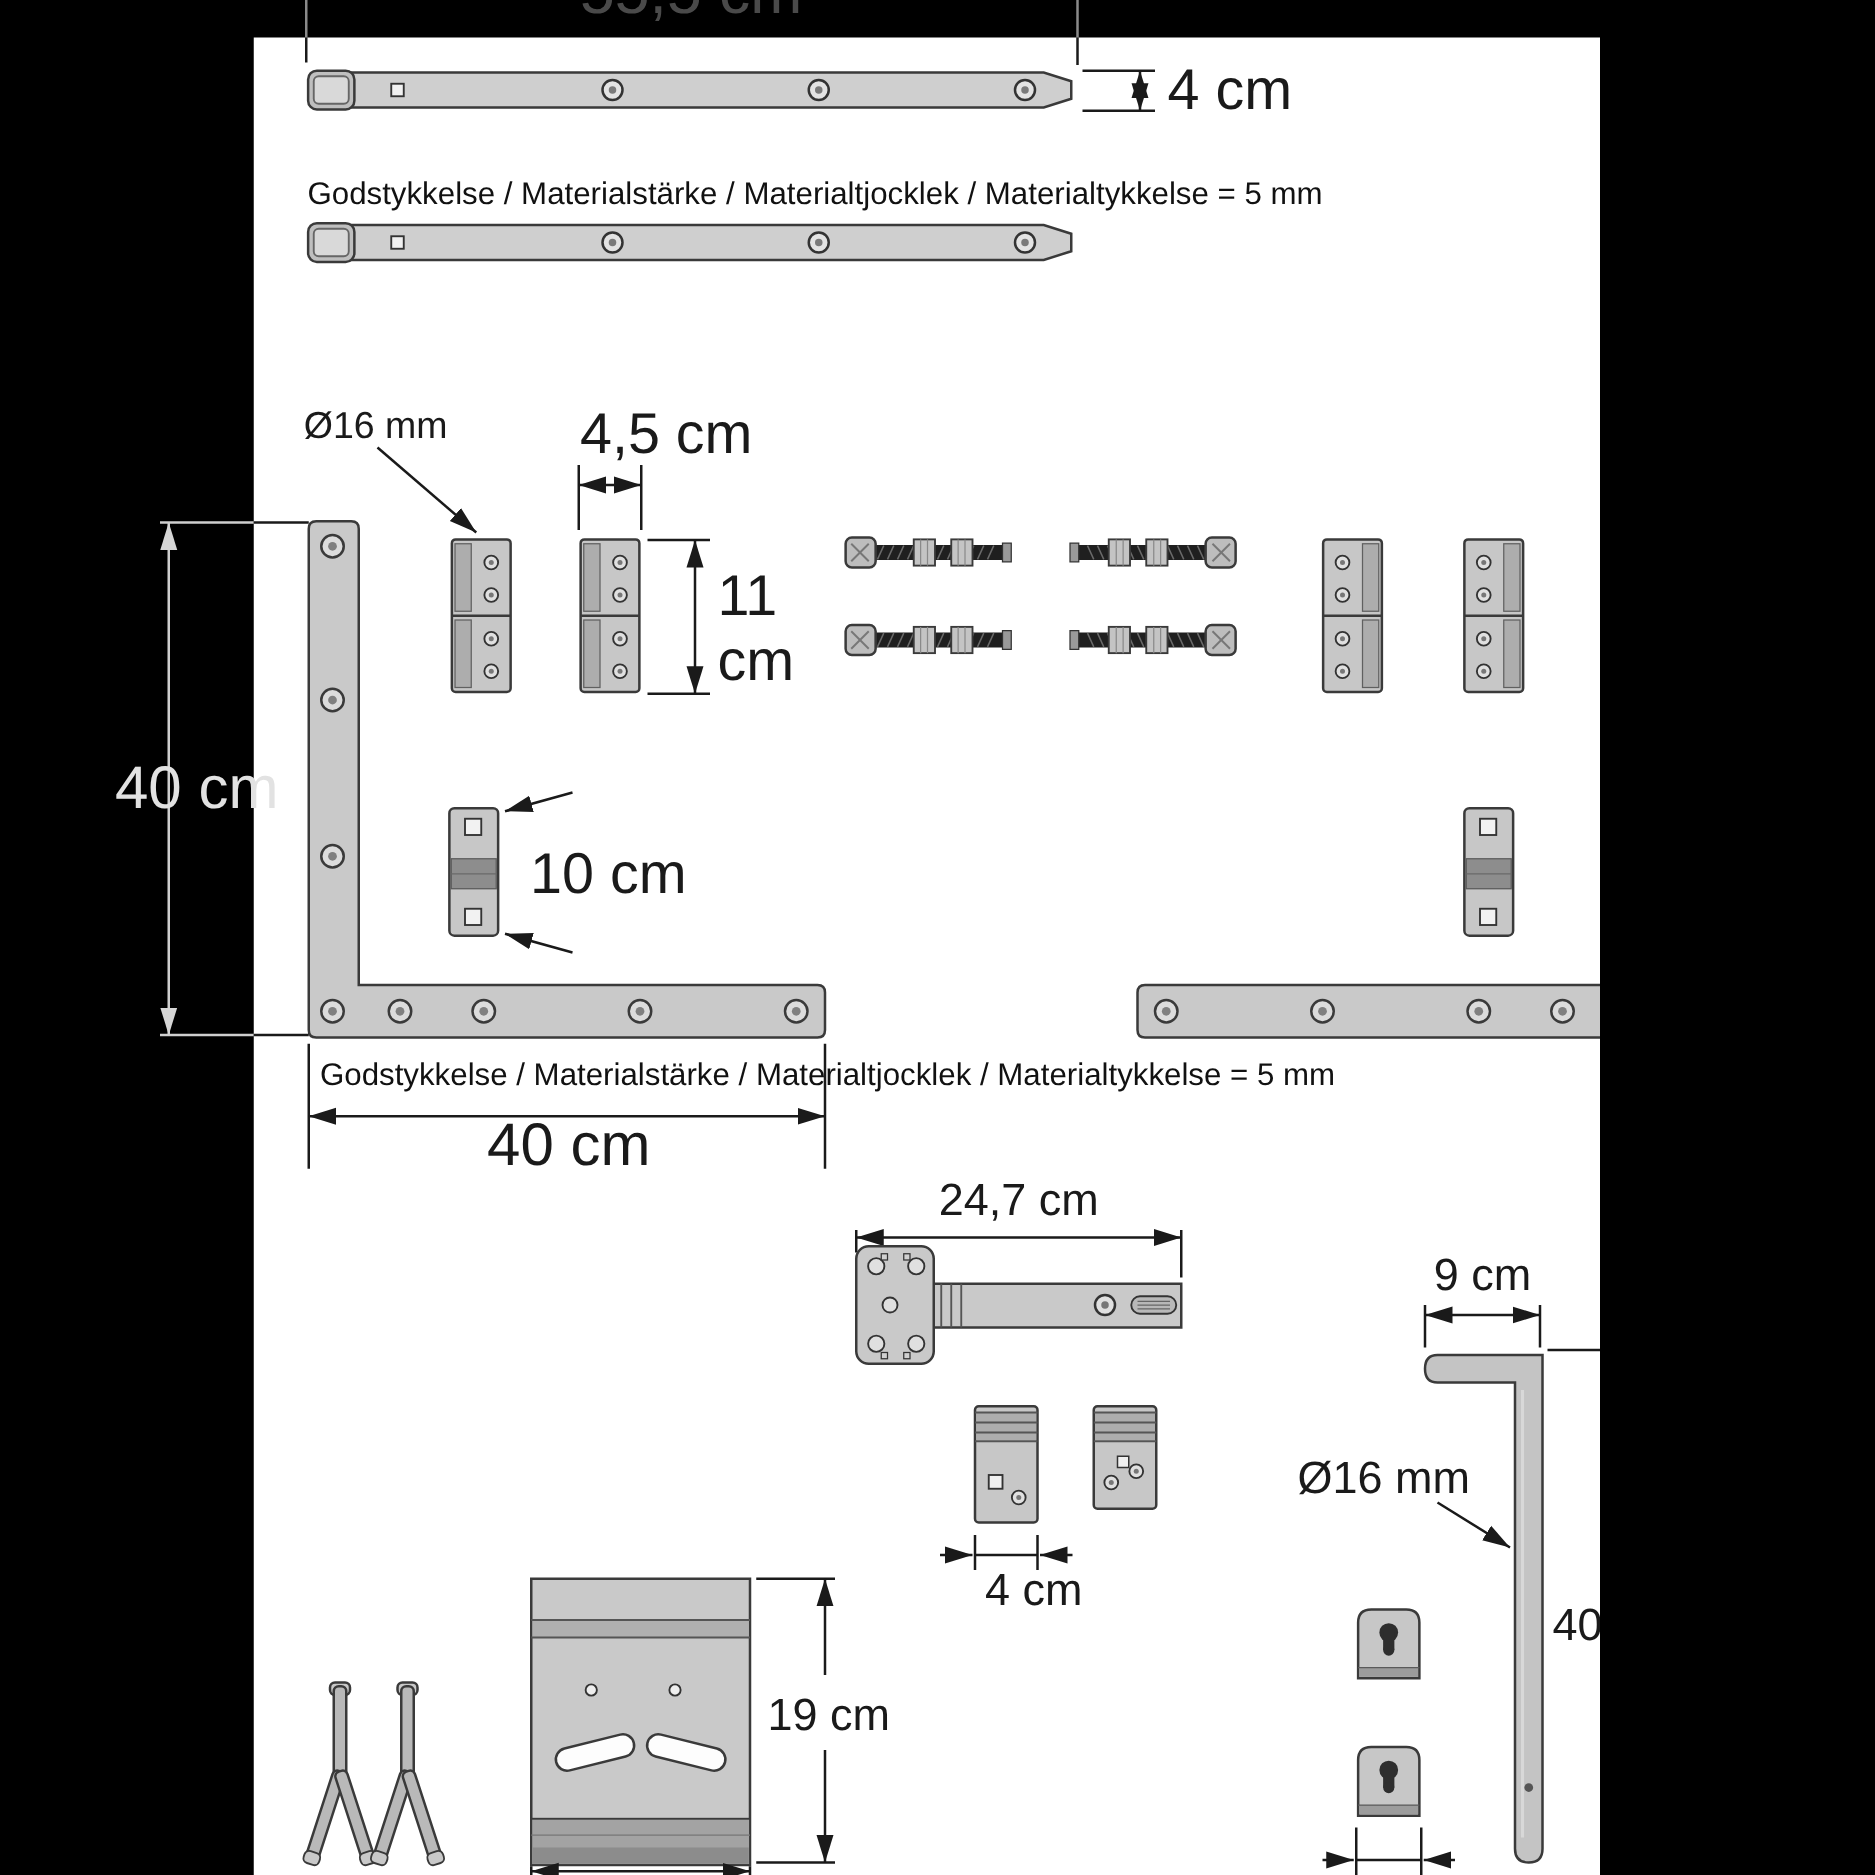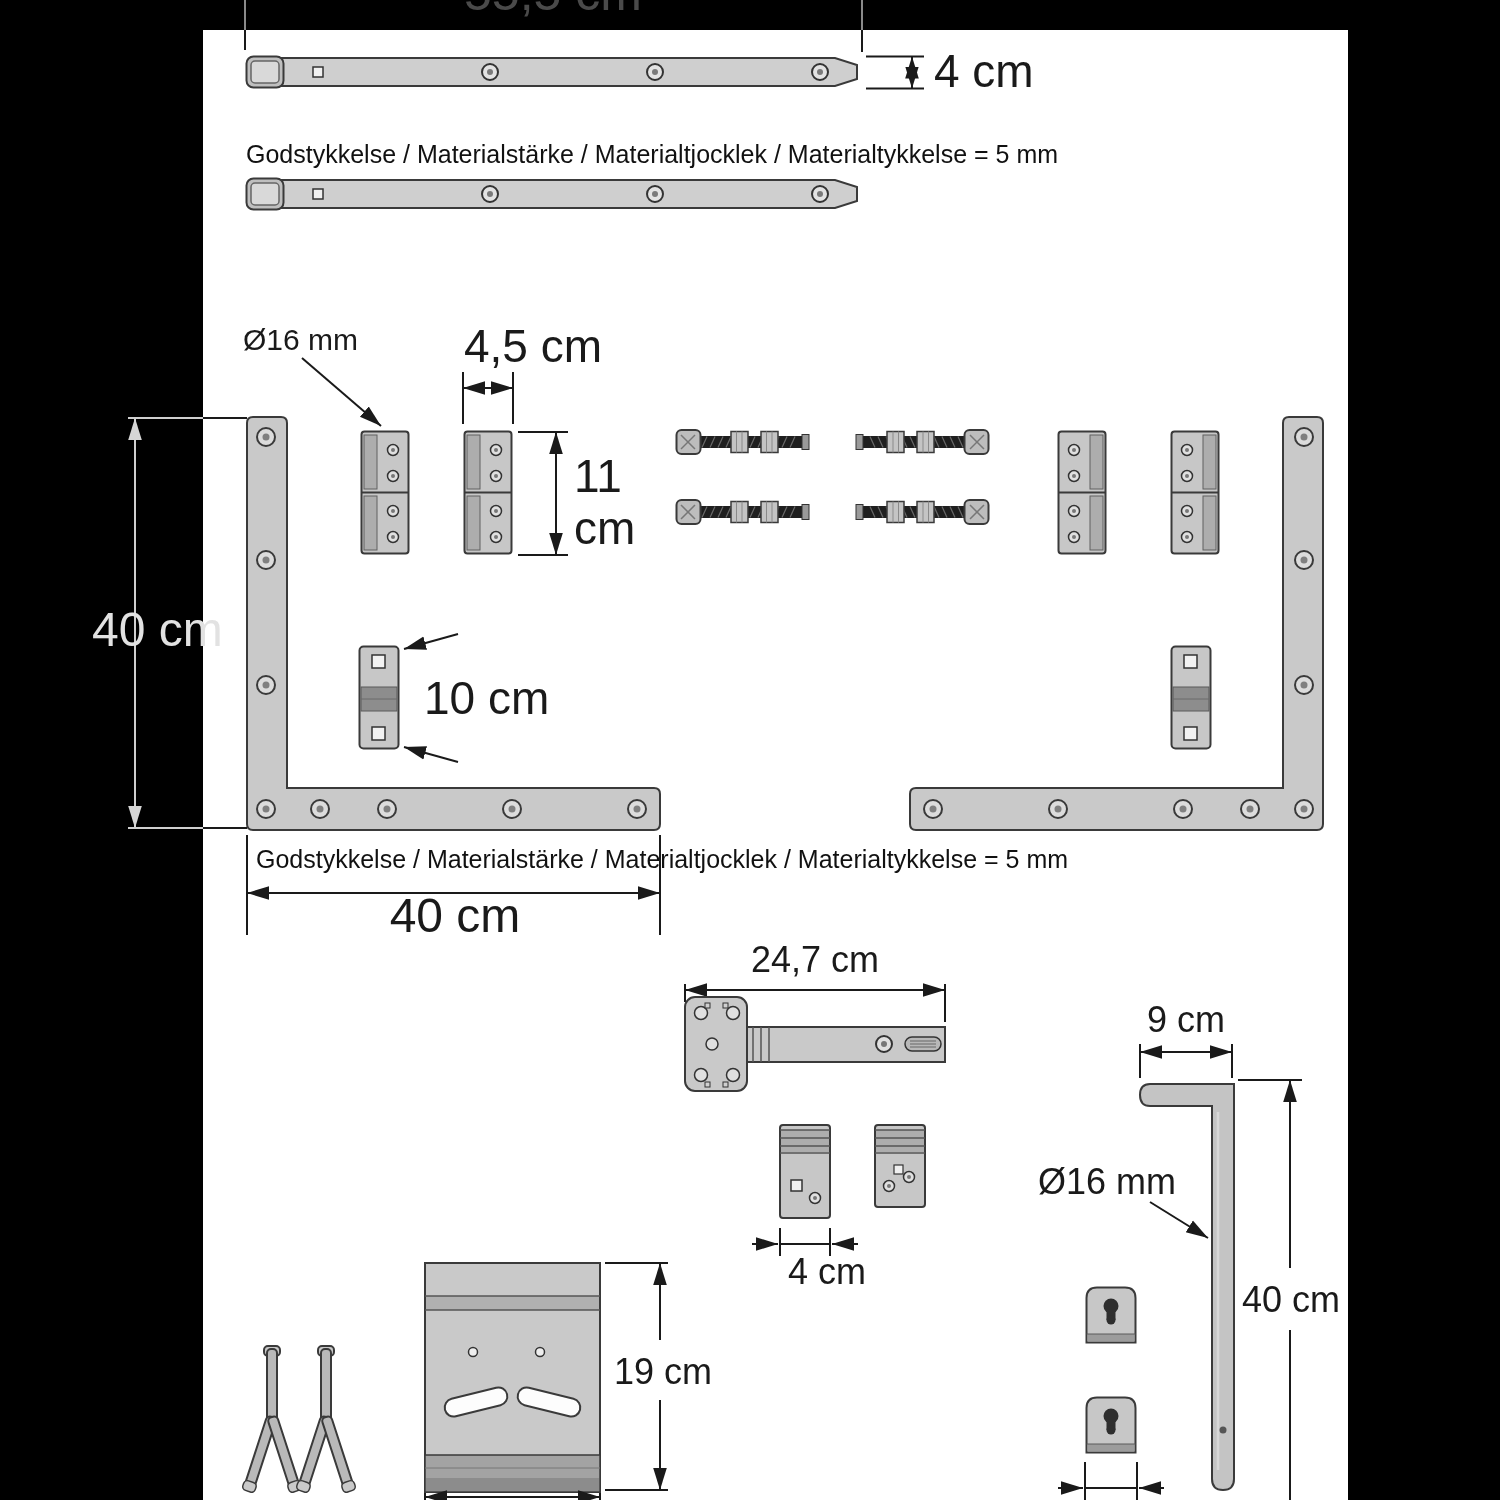--- a/index.html
+++ b/index.html
@@ -1,16 +1,16 @@
 <!DOCTYPE html>
 <html><head>
 <meta charset="utf-8">
 <style>
   html,body{margin:0;padding:0;background:#000;}
-  #stage{position:relative;width:1500px;height:1500px;background:#4d7c0f;overflow:hidden;
+  #stage{position:relative;width:1280px;height:1500px;background:#4d7c0f;overflow:hidden;
          font-family:"Liberation Sans", sans-serif;}
   svg{display:block;}
   text{font-family:"Liberation Sans", sans-serif;}
 </style>
 </head>
 <body>
 
 <div id="stage">
 <svg width="1500" height="1500" viewBox="0 0 1500 1500">
   <defs>

